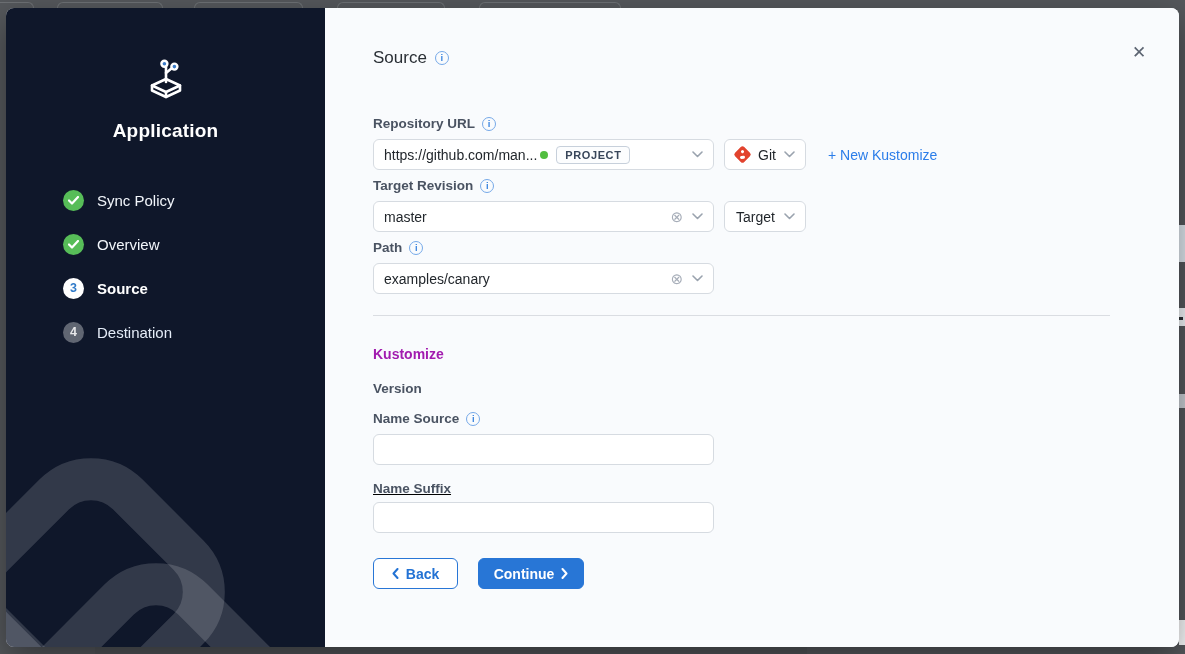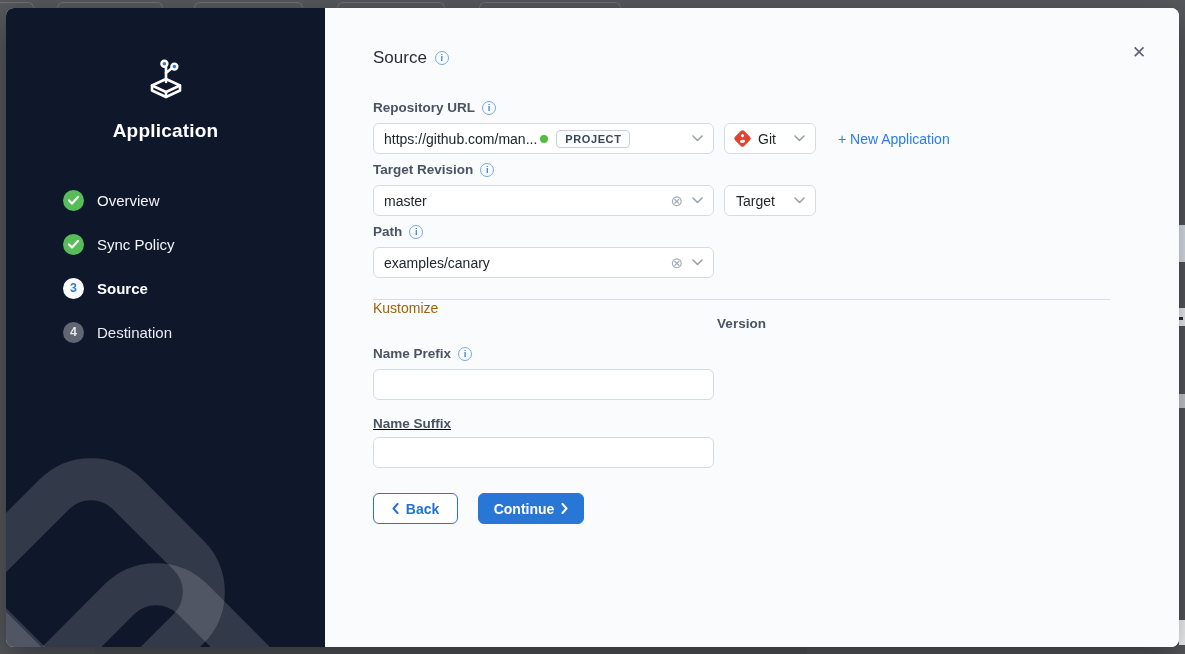--- a/index.html
+++ b/index.html
@@ -70,21 +70,21 @@
   .form-col { margin-left:48px; width:737px; }
   .panel-title-row { padding-top:40px; display:flex; align-items:center; gap:8px; }
   .panel-title { font-size:17px; color:#2a2f35; }
   .info-icon {
     width:14px; height:14px; border:1px solid #76a9e8; border-radius:50%;
     color:#3f88e0; font-size:9.5px; font-weight:bold; font-style:normal;
     display:inline-flex; align-items:center; justify-content:center; line-height:1;
   }
   .field-label-row { display:flex; align-items:center; gap:7px; }
   .field-label { font-size:13.5px; font-weight:bold; color:#4a5362; }
-  .mt-label1 { margin-top:32px;text-align:center; }
+  .mt-label1 { margin-top:48px;text-align:center; }
   .mt-label  { margin-top:8px; }
   .field-row { margin-top:8px; display:flex; align-items:center; }
   .text-box {
     width:341px; height:31px; background:#fff;
     border:1px solid #d6dbe1; border-radius:6px;
     display:flex; align-items:center; padding:0 10px;
     font-size:14px; color:#22272c;
   }
   .text-box input {
     border:none; outline:none; flex:1; font-size:14px; color:#22272c;
@@ -94,41 +94,41 @@
   .status-dot { width:8px; height:8px; border-radius:50%; background:#52be3f; margin-left:3px; flex:0 0 8px; }
   .proj-badge {
     margin-left:8px; border:1px solid #c7d0db; border-radius:4px; background:#fcfdfe;
     font-size:11px; letter-spacing:.6px; color:#38465a; font-weight:bold;
     padding:3px 8px 2px; line-height:1; white-space:nowrap;
   }
   .chev { margin-left:auto; flex:0 0 auto; display:flex; align-items:center; color:#9aa3ae; }
   .clear-x { margin-left:auto; font-size:15px; color:#a6adb8; line-height:1; flex:0 0 auto; }
   .clear-x + .chev { margin-left:9px; }
   .select-box {
-    margin-left:10px; width:92px; height:31px; background:#fff;
+    margin-left:10px; width:82px; height:31px; background:#fff;
     border:1px solid #d6dbe1; border-radius:6px;
     display:flex; align-items:center; padding:0 10px 0 11px;
     font-size:14px; color:#1e2328;
   }
   .git-diamond {
     width:13px; height:13px; background:#e2432e; border-radius:2.5px;
     transform:rotate(45deg); margin-right:9px; flex:0 0 13px; position:relative;
   }
   .git-diamond::before {
     content:""; position:absolute; left:3px; top:3px; width:3px; height:3px;
     border-radius:50%; background:#fff;
   }
   .git-diamond::after {
     content:""; position:absolute; left:7px; top:6px; width:3px; height:5px;
     border-radius:2px; background:#fff; transform:rotate(40deg);
   }
   .new-repo-link { margin-left:22px; font-size:14px; color:#2b7de9; font-weight:500; cursor:pointer; white-space:nowrap; }
   .divider { margin-top:21px; height:1px; background:#dadde2; width:737px; }
-  .section-heading { font-size:14px; font-weight:normal; color:#a16207; }
-  .sub-label { font-size:13.5px; font-weight:bold; color:#4a5362;text-align:center; }
+  .section-heading { margin-top:30px; font-size:14px; font-weight:bold; color:#a21caf; }
+  .sub-label { margin-top:19px; font-size:13.5px; font-weight:bold; color:#4a5362; }
   .btn-row { margin-top:25px; display:flex; align-items:center; gap:20px; }
   .btn {
     height:31px; border-radius:6px; display:flex; align-items:center; justify-content:center;
     font-size:14px; font-weight:bold; cursor:pointer; gap:7px;
     font-family:"Liberation Sans", sans-serif;
   }
   .btn-back { width:85px; background:#fff; border:1px solid #2876d6; color:#2272d4; }
   .btn-continue { width:106px; background:#2876d6; border:1px solid #2876d6; color:#fff; }
 </style>
 </head>
@@ -163,29 +163,29 @@
       <div class="brand-title">Application</div>
     </div>
 
     <div class="steps">
       <div class="step">
         <span class="step-circle done">
           <svg width="11" height="9" viewBox="0 0 11 9">
               <polyline points="1,4.5 4,7.5 10,1" fill="none" stroke="#fff" stroke-width="2.2" stroke-linecap="round" stroke-linejoin="round"></polyline>
             </svg>
         </span>
-        <span class="step-label">Overview</span>
+        <span class="step-label">Sync Policy</span>
       </div>
       <div class="step">
         <span class="step-circle done">
           <svg width="11" height="9" viewBox="0 0 11 9">
               <polyline points="1,4.5 4,7.5 10,1" fill="none" stroke="#fff" stroke-width="2.2" stroke-linecap="round" stroke-linejoin="round"></polyline>
             </svg>
         </span>
-        <span class="step-label">Sync Policy</span>
+        <span class="step-label">Overview</span>
       </div>
       <div class="step">
         <span class="step-circle current">3</span>
         <span class="step-label current">Source</span>
       </div>
       <div class="step">
         <span class="step-circle upcoming">4</span>
         <span class="step-label upcoming">Destination</span>
       </div>
     </div>
@@ -225,21 +225,21 @@
         </div>
         <div class="select-box">
           <span class="git-diamond"></span>
           <span>Git</span>
           <span class="chev">
             <svg width="11" height="7" viewBox="0 0 11 7">
                 <polyline points="1,1 5.5,5.5 10,1" fill="none" stroke="#9aa3ae" stroke-width="1.6" stroke-linecap="round" stroke-linejoin="round"></polyline>
               </svg>
           </span>
         </div>
-        <span class="new-repo-link">+ New Application</span>
+        <span class="new-repo-link">+ New Kustomize</span>
       </div>
 
       <div class="field-label-row mt-label">
         <span class="field-label">Target Revision</span>
         <span class="info-icon">i</span>
       </div>
       <div class="field-row">
         <div class="text-box">
           <input value="master" style="">
           <span class="clear-x">⊗</span>
@@ -274,21 +274,21 @@
           </span>
         </div>
       </div>
 
       <div class="divider"></div>
 
       <div class="section-heading">Kustomize</div>
       <div class="sub-label">Version</div>
 
       <div class="field-label-row" style="margin-top:15px;">
-        <span class="field-label">Name Prefix</span>
+        <span class="field-label">Name Source</span>
         <span class="info-icon">i</span>
       </div>
       <div class="field-row">
         <div class="text-box">
           <input value="" style="">
         </div>
       </div>
 
       <div class="field-label-row" style="margin-top:16px;text-decoration:underline;">
         <span class="field-label">Name Suffix</span>

